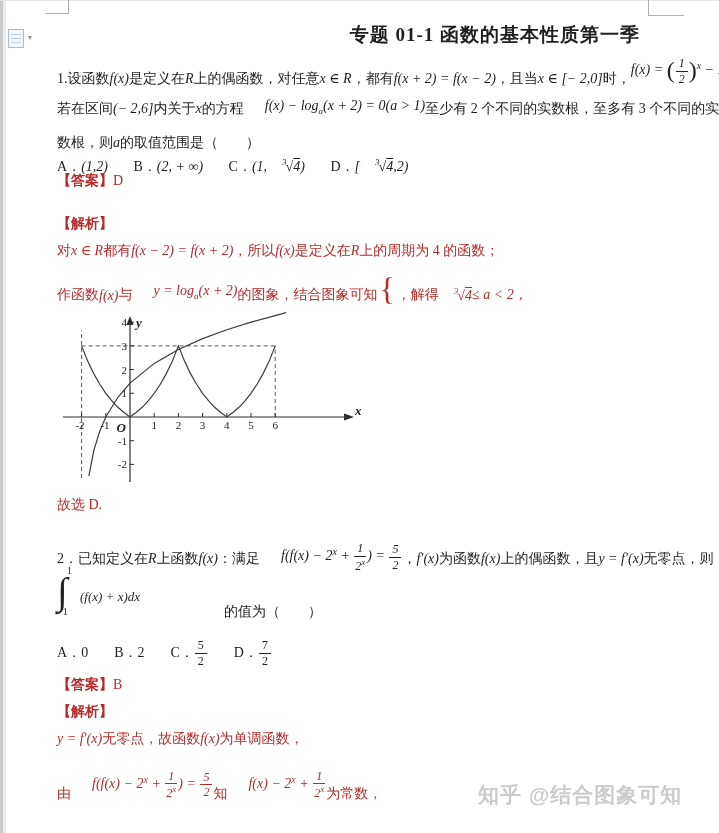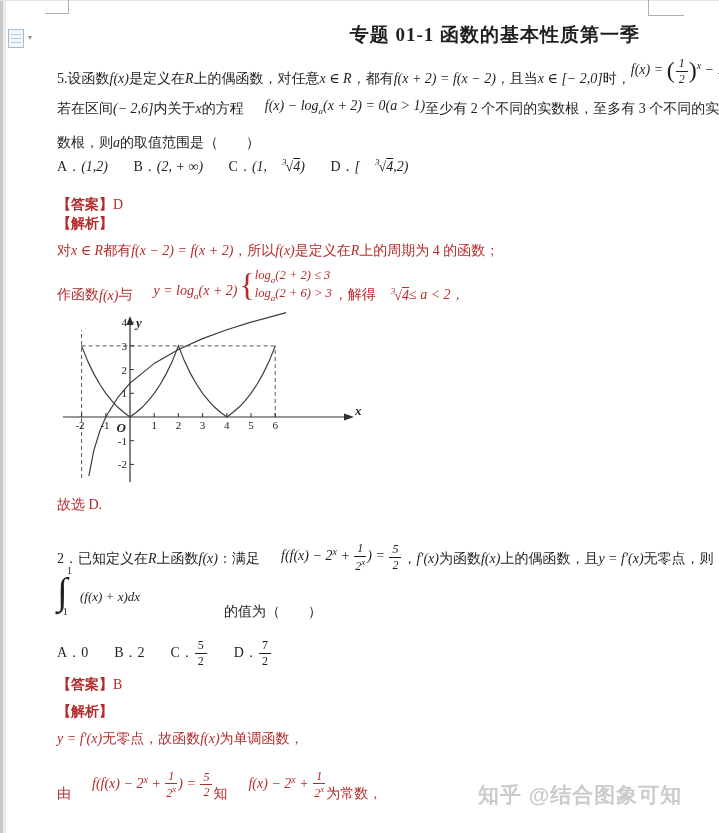--- a/index.html
+++ b/index.html
@@ -71,63 +71,60 @@
 <div class="abs crop-l"></div>
 <div class="abs crop-r"></div>
 <div class="abs dicon">
     <div class="dicon-lines"></div>
   </div>
 <span class="abs dcaret">▾</span>
 
 <div class="abs title">专题 01-1 函数的基本性质第一季</div>
 
 <div class="line" style="top:66px;">
-  <span>5.设函数</span><span class="mi">f(x)</span><span>是定义在</span><span class="mi">R</span><span>上的偶函数，对任意</span><span class="mi">x ∈ R</span><span>，都有</span><span class="mi">f(x + 2) = f(x − 2)</span><span>，且当</span><span class="mi">x ∈ [− 2,0]</span><span>时，</span><span class="rz7"><span class="mi">f(x) = </span><span class="bp">(</span><span class="frac">
+  <span>1.设函数</span><span class="mi">f(x)</span><span>是定义在</span><span class="mi">R</span><span>上的偶函数，对任意</span><span class="mi">x ∈ R</span><span>，都有</span><span class="mi">f(x + 2) = f(x − 2)</span><span>，且当</span><span class="mi">x ∈ [− 2,0]</span><span>时，</span><span class="rz7"><span class="mi">f(x) = </span><span class="bp">(</span><span class="frac">
         <span class="fn">1</span>
         <span class="fd">2</span>
       </span><span class="bp">)</span><sup class="sx">x</sup><span class="mi"> − 1</span></span>
 </div>
 
 <div class="line" style="top:100px;">
   <span>若在区间</span><span class="mi">(− 2,6]</span><span>内关于</span><span class="mi">x</span><span>的方程</span><span class="rz3"><span class="mi">f(x) − log</span><sub class="sm">a</sub><span class="mi">(x + 2) = 0(a &gt; 1)</span></span><span>至少有 2 个不同的实数根，至多有 3 个不同的实</span>
 </div>
 
 <div class="line" style="top:134px;">
   <span>数根，则</span><span class="mi">a</span><span>的取值范围是（　　）</span>
 </div>
 
 <div class="line" style="top:157px;">
   <span class="opt"><span>A．</span><span class="mi">(1,2)</span></span>
   <span class="opt"><span>B．</span><span class="mi">(2, + ∞)</span></span>
   <span class="opt"><span>C．</span><span class="mi">(1,</span><span class="rt"><sup class="rtidx">3</sup><span class="rsign">√</span><span class="rtov">4</span></span><span class="mi">)</span></span>
   <span class="opt"><span>D．</span><span class="mi">[</span><span class="rt"><sup class="rtidx">3</sup><span class="rsign">√</span><span class="rtov">4</span></span><span class="mi">,2)</span></span>
 </div>
 
-<div class="line red" style="top:196px;">
+<div class="line red" style="top:172px;">
   <span class="lbl">【答案】</span><span>D</span>
 </div>
 <div class="line red" style="top:215px;">
   <span class="lbl">【解析】</span>
 </div>
 
 <div class="line red" style="top:242px;">
   <span>对</span><span class="mi">x ∈ R</span><span>都有</span><span class="mi">f(x − 2) = f(x + 2)</span><span>，所以</span><span class="mi">f(x)</span><span>是定义在</span><span class="mi">R</span><span>上的周期为 4 的函数；</span>
 </div>
 
 <div class="fe red" style="top:258px;height:46px;">
   <span>作函数</span>
     <span class="mi">f(x)</span>
     <span>与</span>
     <span class="rz3"><span class="mi">y = log</span><sub class="sm">a</sub><span class="mi">(x + 2)</span></span>
+    <span>的图象，结合图象可知</span>
     <span class="sys">
       <span class="sysbrace">{</span>
-      <span class="sysrows">
-        <span><span>log</span><sub class="sm">a</sub><span>(2 + 2) ≤ 3</span></span>
-        <span><span>log</span><sub class="sm">a</sub><span>(2 + 6) &gt; 3</span></span>
-      </span>
     </span>
     <span>，解得</span>
     <span class="rt"><sup class="rtidx">3</sup><span class="rsign">√</span><span class="rtov">4</span></span>
     <span class="mi"> ≤ a &lt; 2，</span>
 </div>
 
 <div class="abs" style="left:55px;top:312px;">
   <svg width="320" height="178" viewBox="0 0 320 178">
 
     <g stroke="#5a5a5a" stroke-width="1" stroke-dasharray="4 3">

